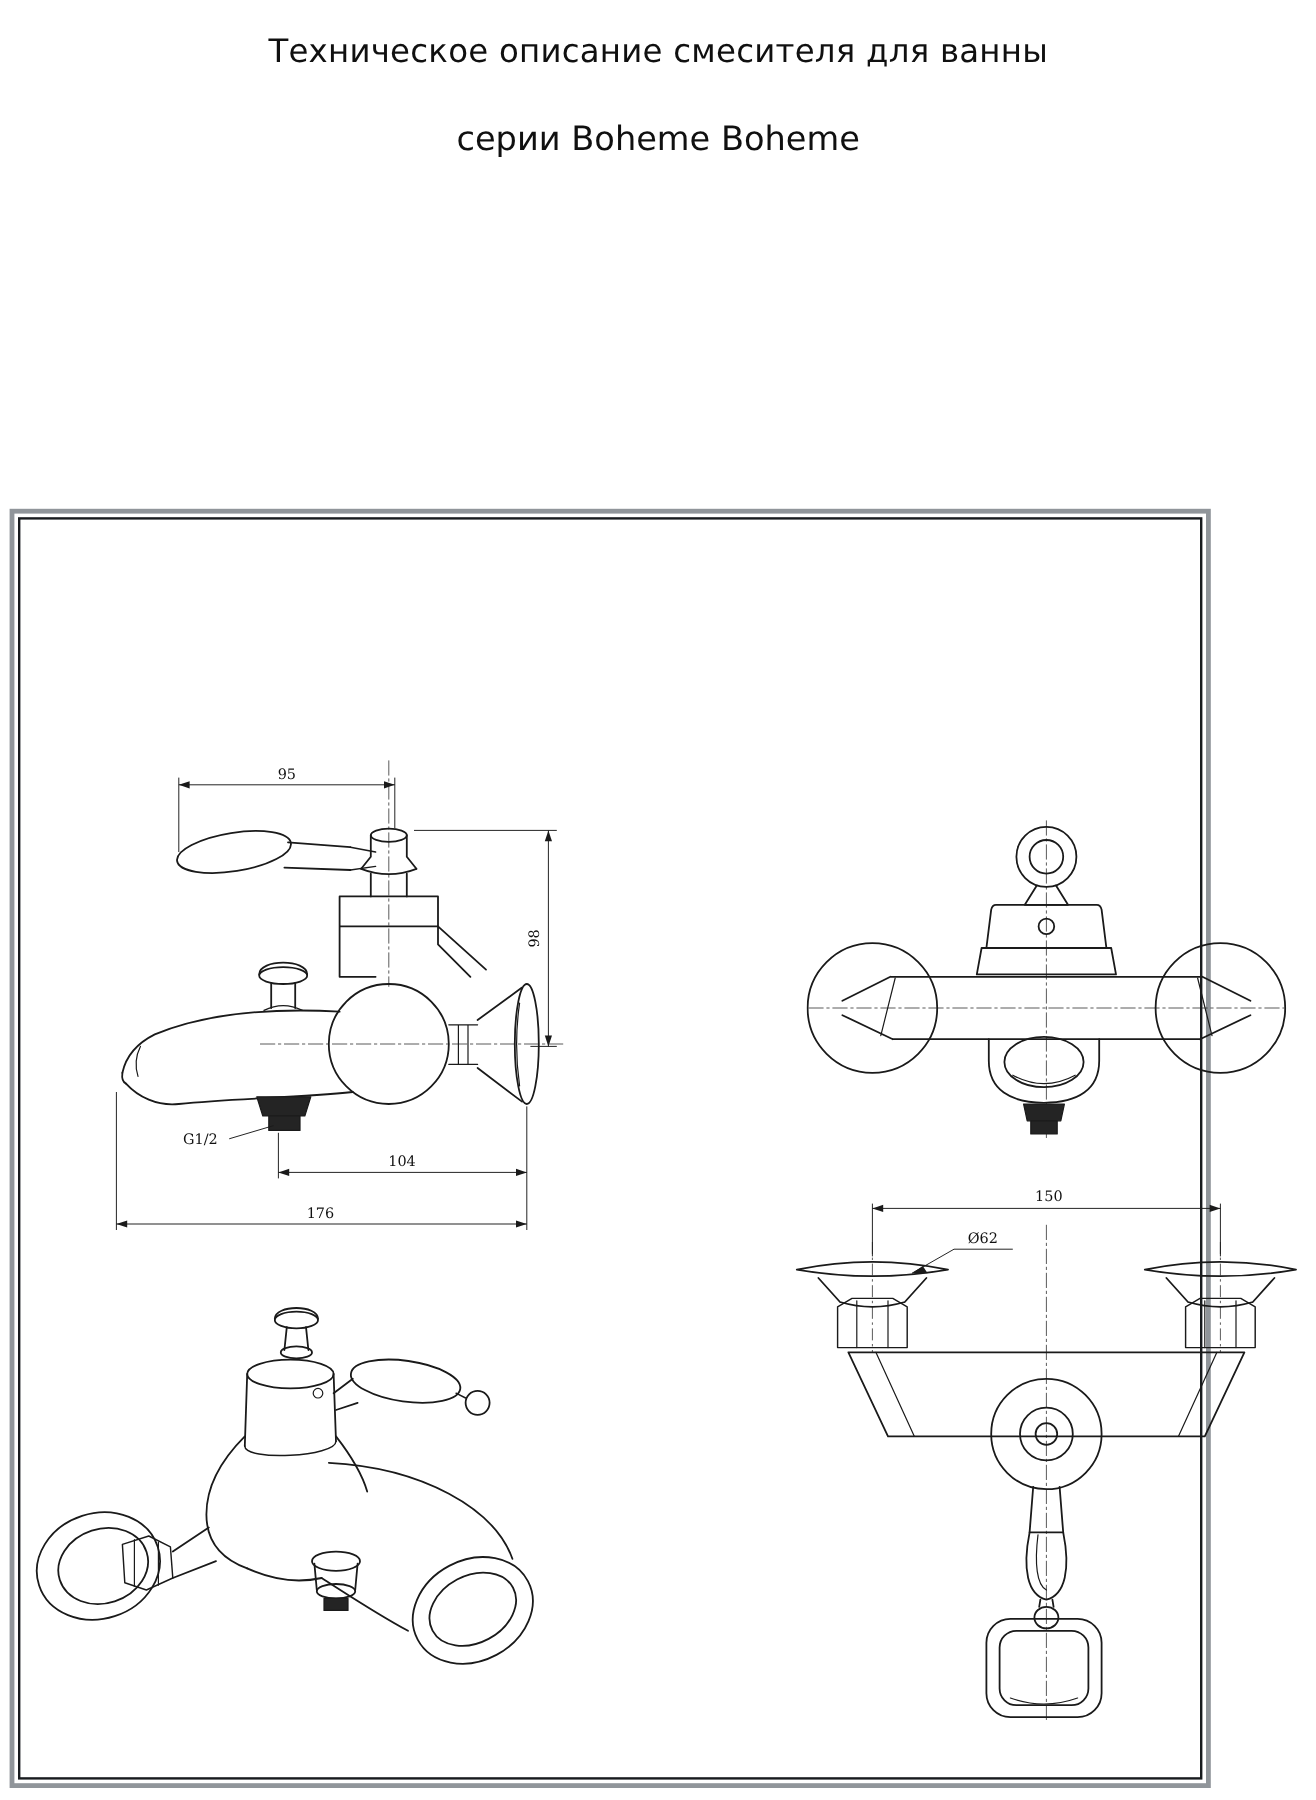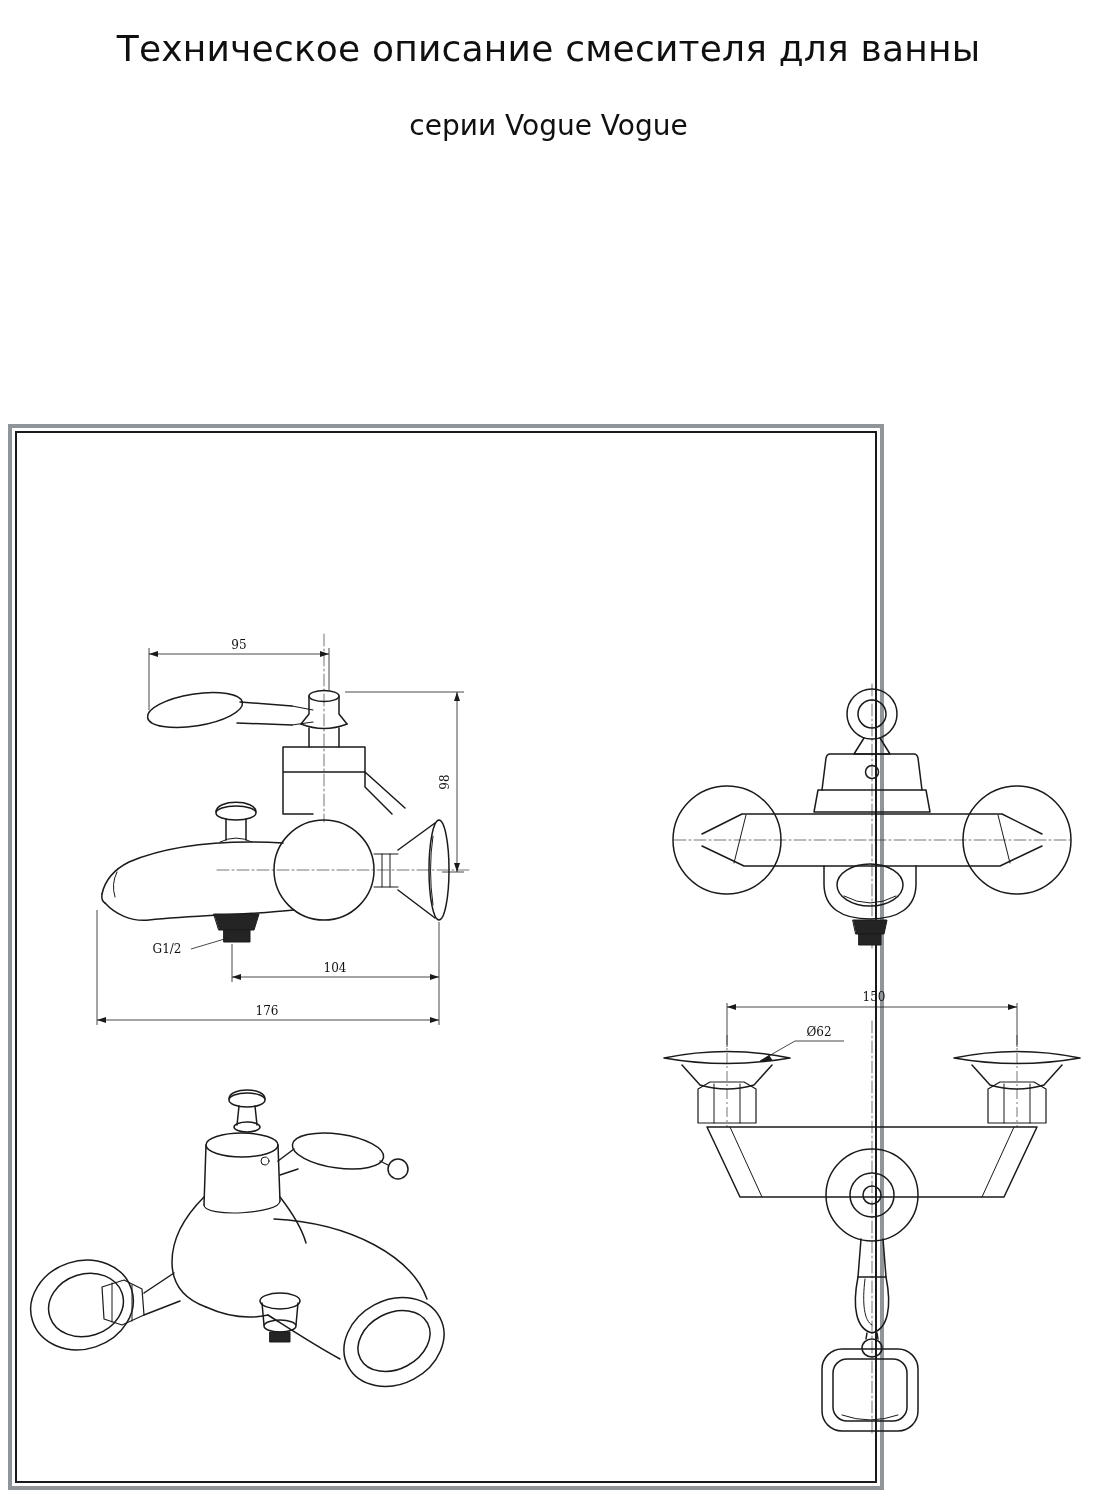--- a/index.html
+++ b/index.html
@@ -5,40 +5,40 @@
   * { margin:0; padding:0; box-sizing:border-box; }
   html,body { background:#ffffff; }
   body {
     width:1097px; height:1500px;
     position:relative; overflow:hidden;
     font-family:"DejaVu Sans", sans-serif;
     color:#101010;
   }
   .logo-block { width:560px; margin:4px auto 0; }
   .titles { text-align:center; margin-top:28px; }
-  .t1 { font-size:36px; letter-spacing:.2px; }
+  .t1 { font-size:27px; letter-spacing:.2px; }
   .t2 { font-size:28px; margin-top:40px; }
   .frame-outer {
     position:absolute; left:8px; top:424px;
-    width:876px; height:1066px;
+    width:1001px; height:1066px;
     border:4px solid #90959a;
   }
   .frame-inner { position:absolute; inset:3px; border:2px solid #181b1e; }
   .drw { position:absolute; }
   svg text { font-family:"DejaVu Serif", serif; }
 </style>
 </head>
 <body>
 
 <div class="page">
 
 
   <div class="titles">
     <div class="t1">Техническое описание смесителя для ванны</div>
-    <div class="t2">серии Vogue Vogue</div>
+    <div class="t2">серии Boheme Boheme</div>
   </div>
 
   <div class="frame-outer">
     <div class="frame-inner">
 
       <svg class="drw" style="left:70px;top:189px" width="390" height="425" viewBox="0 0 390 425">
         <g stroke="#1a1a1a" fill="none" stroke-width="1.5" stroke-linecap="round" stroke-linejoin="round">
           <path d="M237,12 V200 M130,248 H385" stroke-width="0.6" stroke-dasharray="12 3 2 3"></path>
 
           <ellipse cx="108" cy="88" rx="48" ry="16" transform="rotate(-9 108 88)"></ellipse>

